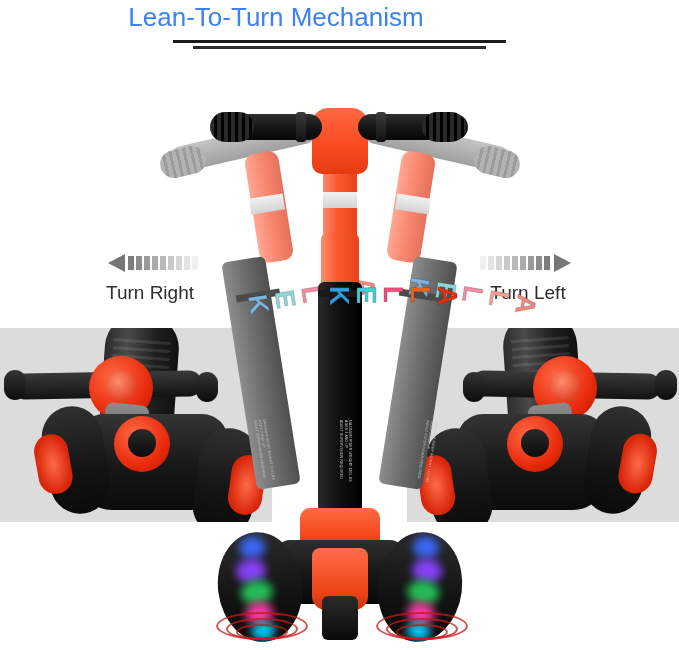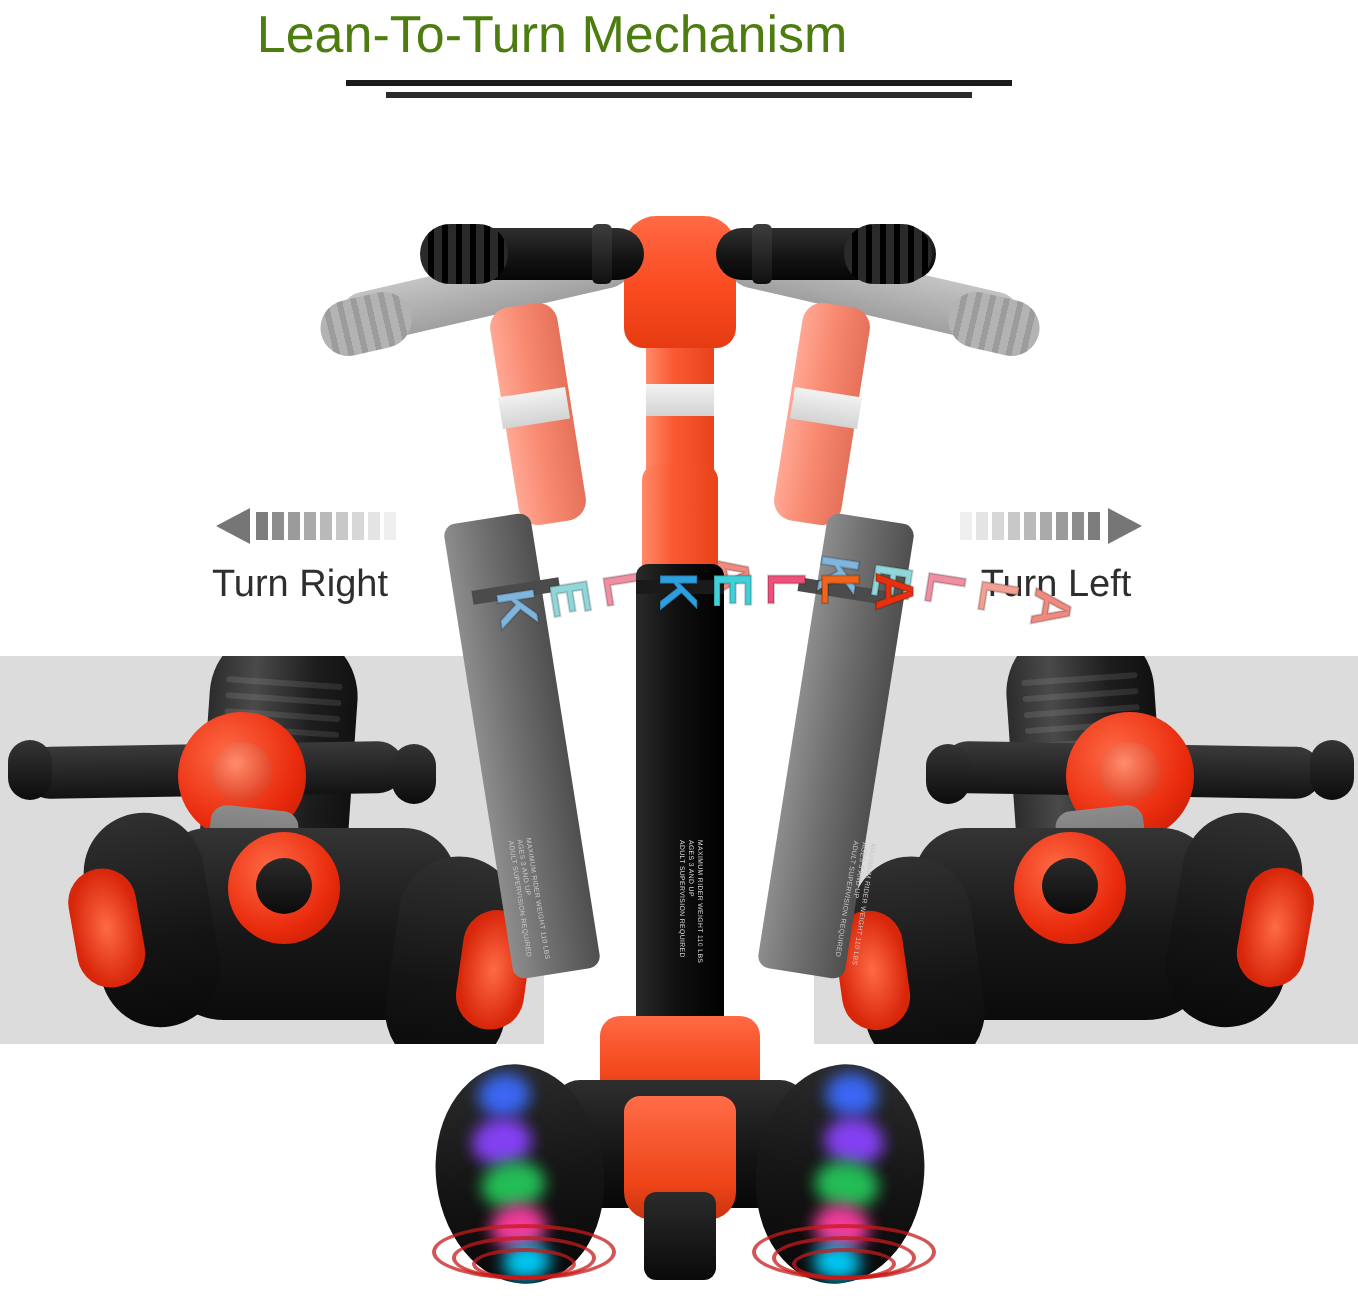--- a/index.html
+++ b/index.html
@@ -10,21 +10,21 @@
     overflow:hidden;
     position:relative;
   }
   #stage{position:relative;width:679px;height:650px;overflow:hidden;background:#fff;}
 
   
   .title{
     position:absolute;left:0;top:2px;width:552px;
     text-align:center;
     font-size:26px;line-height:30px;
-    color:#4d7c0f;
+    color:#3b82f6;
     letter-spacing:0px;
   }
   .rule-wrap{position:absolute;left:0;top:40px;width:679px;height:14px;}
   .rule-top{
     position:absolute;left:173px;top:0px;width:333px;height:3px;
     background:#1b1b1b;
   }
   .rule-bot{
     position:absolute;left:193px;top:6px;width:293px;height:3px;
     background:#2b2b2b;

